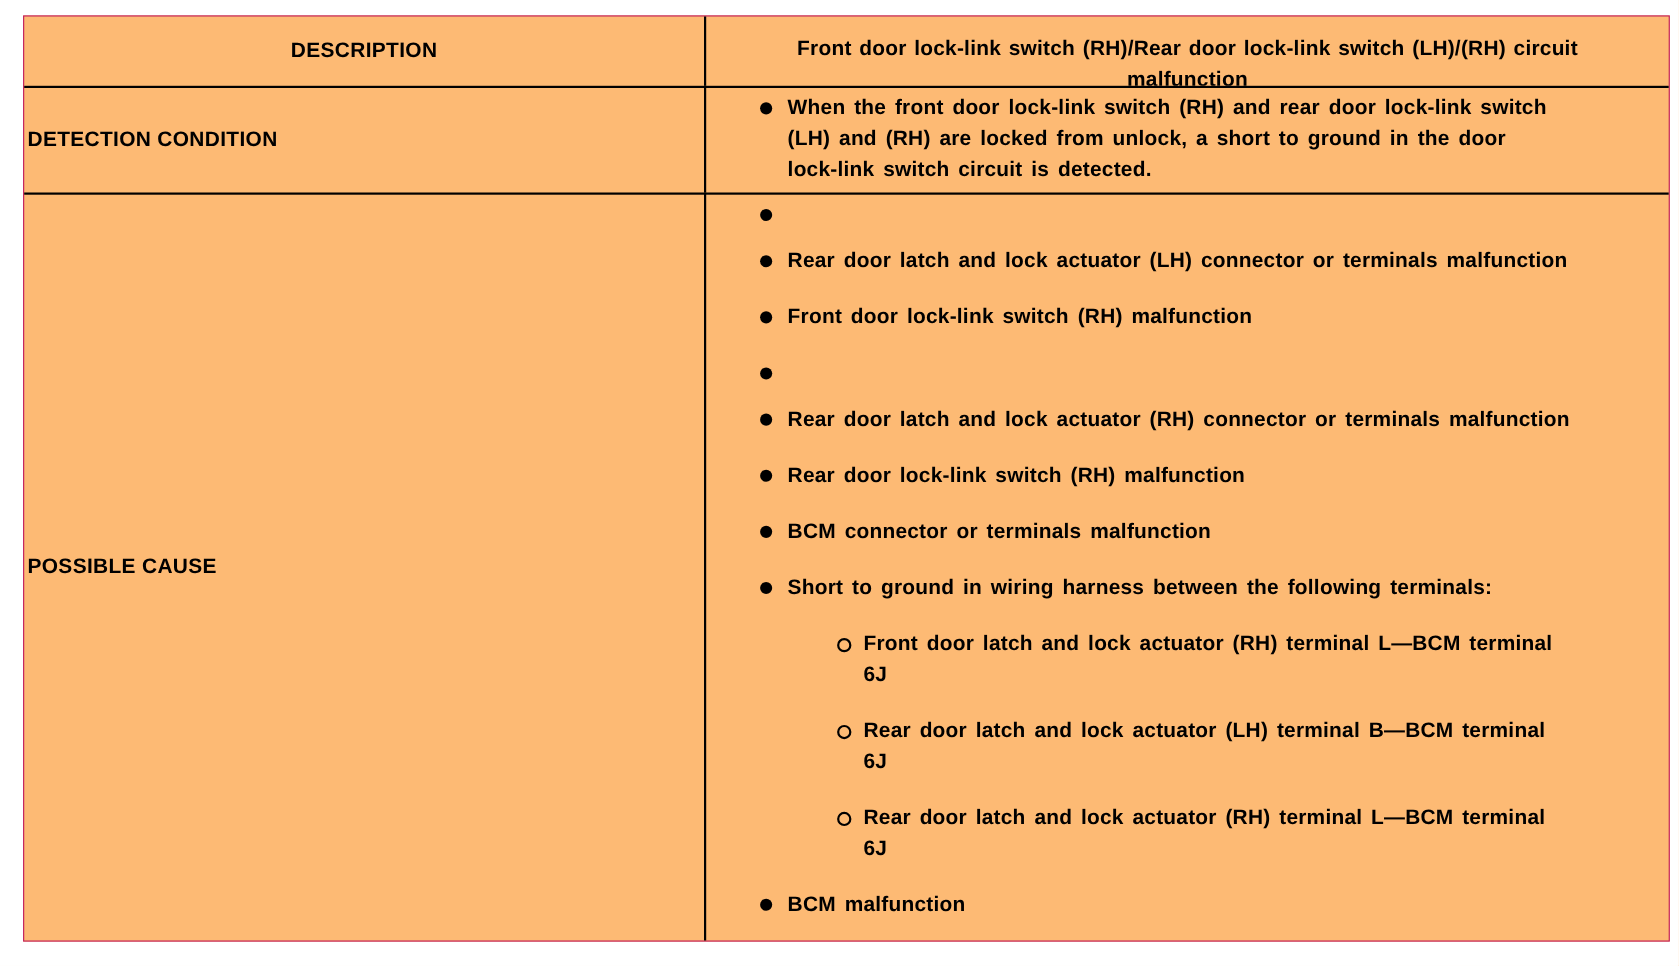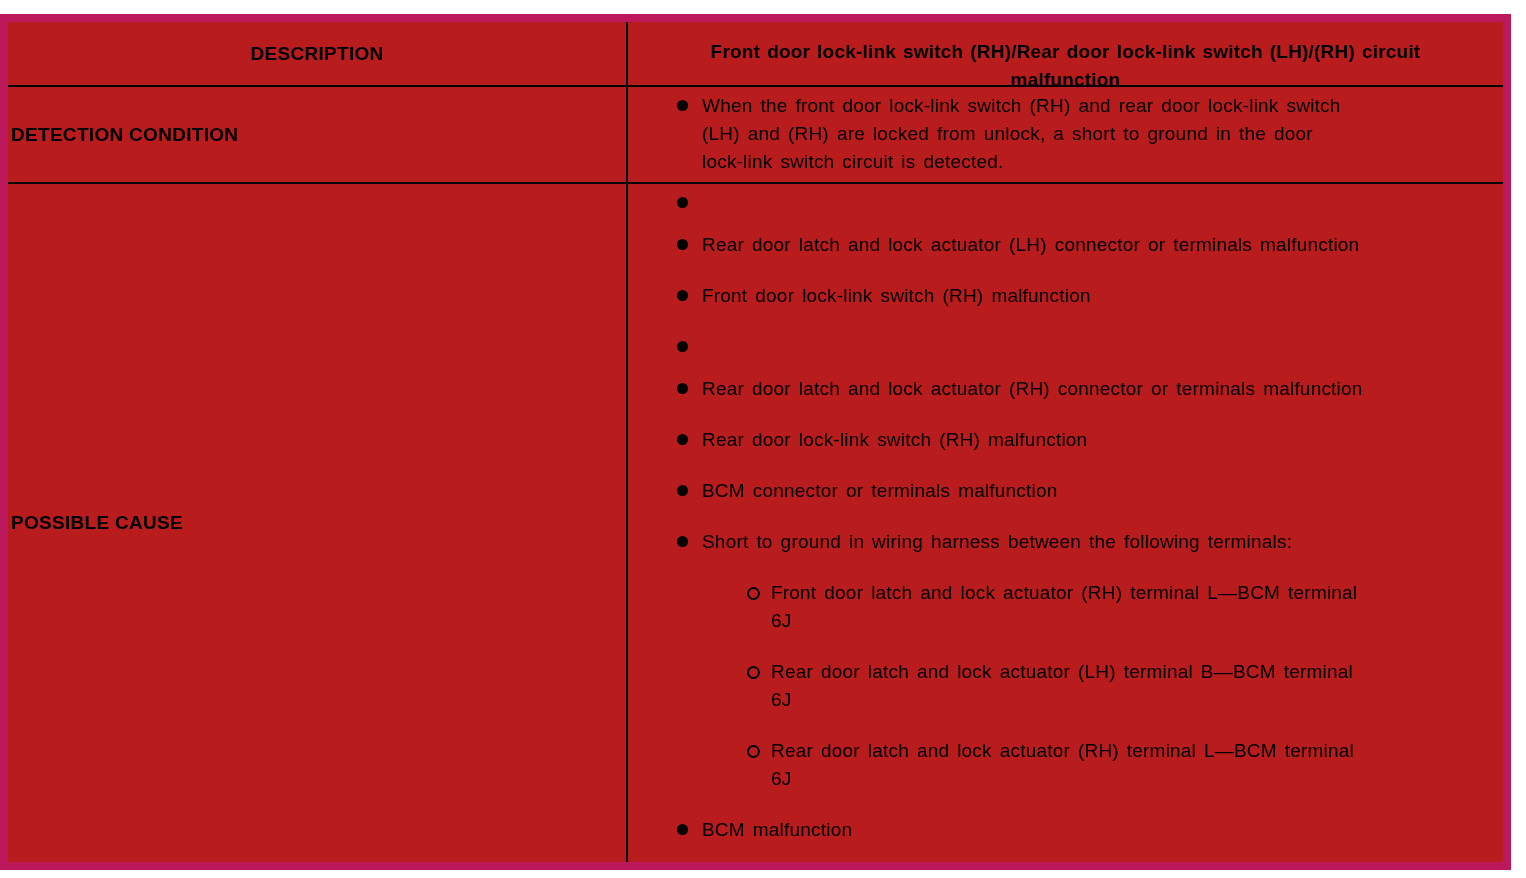--- a/index.html
+++ b/index.html
@@ -13,31 +13,31 @@
     color: #000000;
   }
   .page {
     position: relative;
     width: 1526px;
     height: 878px;
     background: #ffffff;
   }
   .tbl {
     position: absolute;
-    left: 0;
+    left: 21px;
     top: 14px;
     width: 1495px;
     height: 840px;
-    border: 8px solid #be185d;
+    border: 1px solid #be185d;
     display: grid;
     grid-template-columns: 618px 1fr;
     grid-template-rows: 63px 97px 1fr;
-    background: #b91c1c;
-  }
-  .cell { box-sizing: border-box; overflow: hidden; }
+    background: #fdba74;
+  }
+  .cell { box-sizing: border-box; overflow: hidden; font-weight: bold; }
   .col2 { border-left: 2px solid #000000; }
   .rsep { border-top: 2px solid #000000; }
 
   
   .label-cell {
     display: flex;
     align-items: center;
     padding-left: 3px;
     font-size: 19px;
     line-height: 28px;

